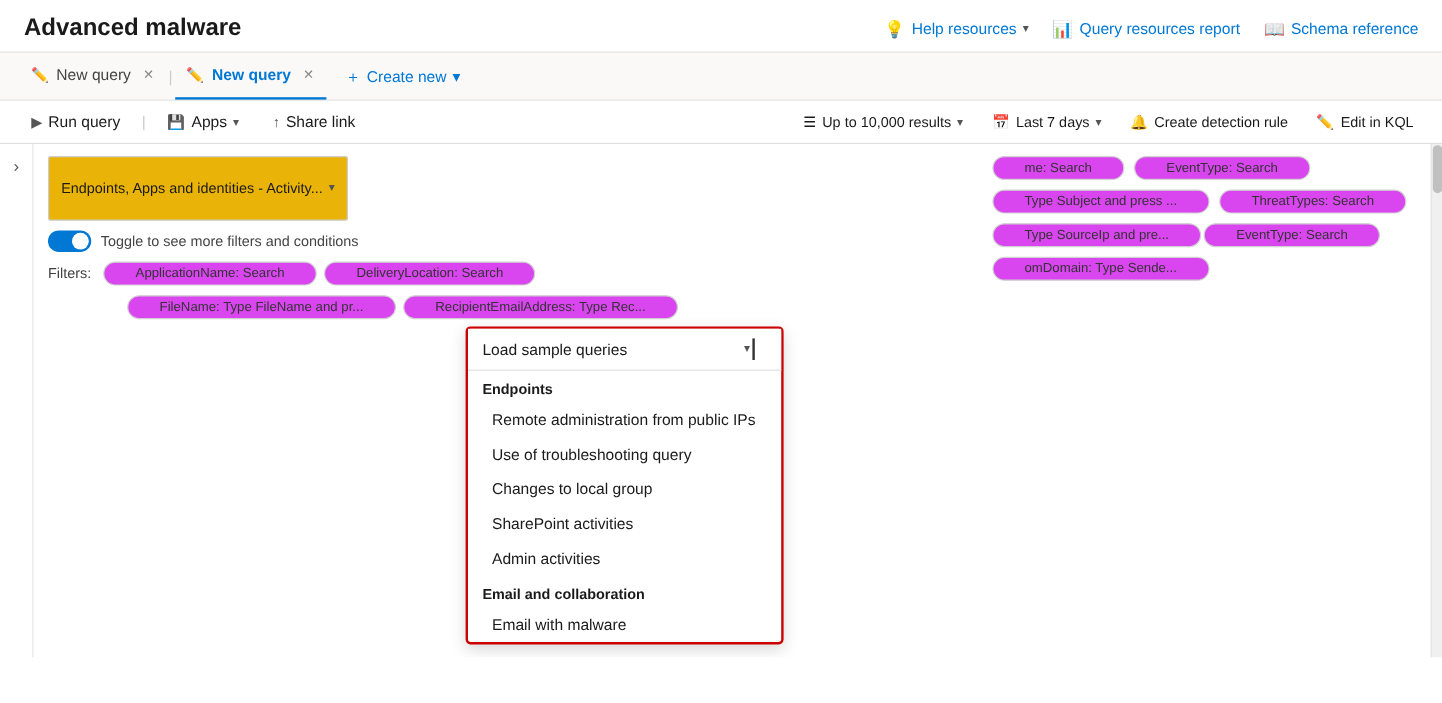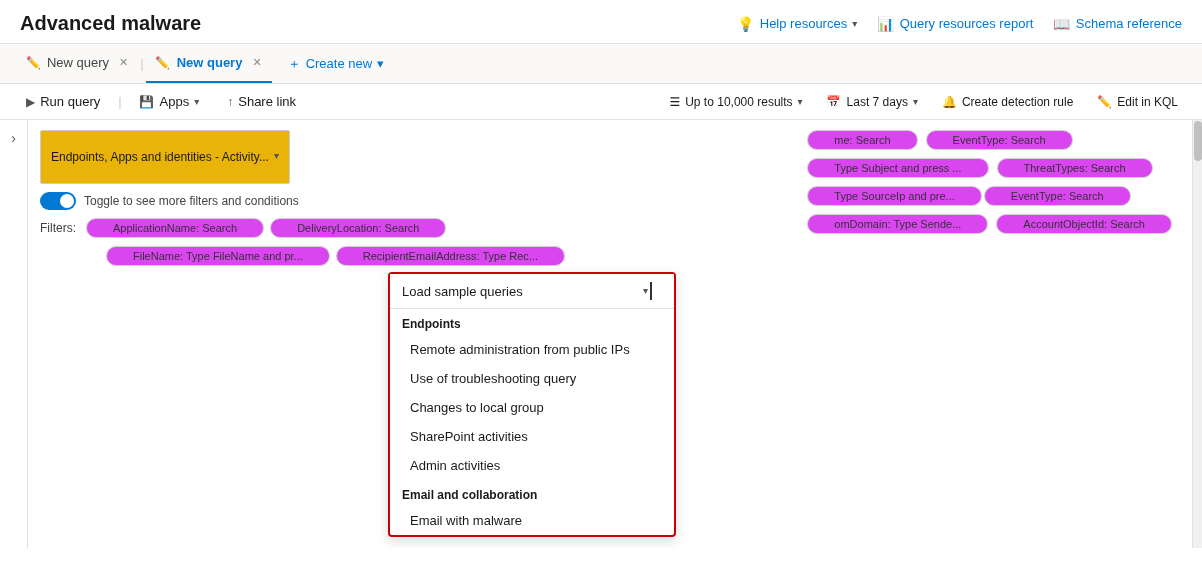--- a/index.html
+++ b/index.html
@@ -103,21 +103,21 @@
       font-size: 11px; background: #d946ef; color: #333; cursor: pointer;
     }
 
     .filters-row2 {
       display: flex; align-items: center; gap: 6px; flex-wrap: wrap; margin-bottom: 24px;
     }
 
     
     .dropdown-overlay {
       position: absolute; top: 152px; left: 360px;
-      width: 288px; background: #fff;
+      width: 265px; background: #fff;
       border: 2px solid #c00; border-radius: 4px;
       z-index: 100; box-shadow: 0 4px 12px rgba(0,0,0,0.15);
     }
     .dropdown-header {
       display: flex; align-items: center; justify-content: space-between;
       padding: 8px 12px; border-bottom: 1px solid #e0e0e0;
       font-size: 13px; color: #1a1a1a; background: #fff;
     }
     .dropdown-header .chevron-down { font-size: 10px; color: #555; }
     .dropdown-section-label {
@@ -261,21 +261,20 @@
       <div style="display:flex; gap:8px;">
         <div class="filter-chip">Type Subject and press ...</div>
         <div class="filter-chip">ThreatTypes: Search</div>
       </div>
       <div style="display:flex; gap:2px;">
         <div class="filter-chip">Type SourceIp and pre...</div>
         <div class="filter-chip">EventType: Search</div>
       </div>
       <div style="display:flex; gap:8px;">
         <div class="filter-chip">omDomain: Type Sende...</div>
-        <div class="filter-chip">AccountObjectId: Search</div>
       </div>
     </div>
 
     <div class="dropdown-overlay">
       <div class="dropdown-header">
         <span>Load sample queries</span>
         <span class="chevron-down">▾<span class="cursor"></span></span>
       </div>
 
       <div class="dropdown-section-label">Endpoints</div>

